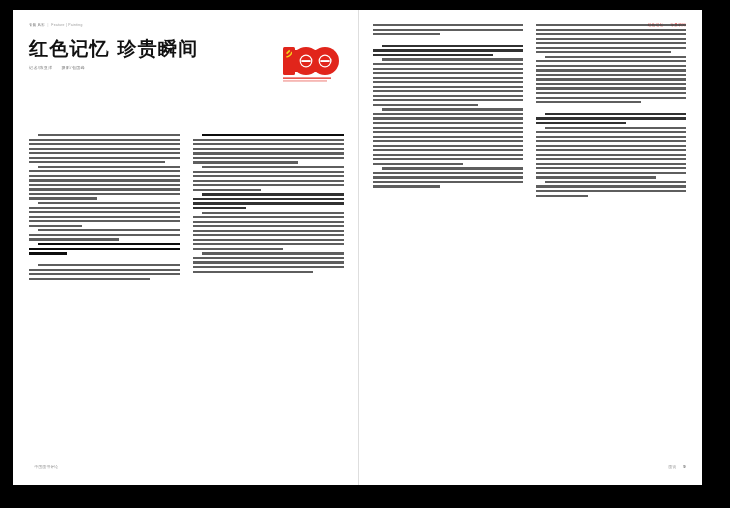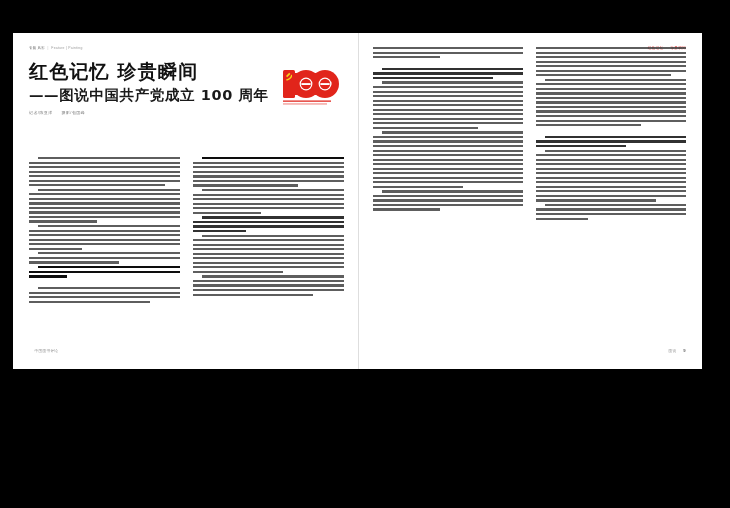--- a/index.html
+++ b/index.html
@@ -12,25 +12,24 @@
     height: 508px;
     overflow: hidden;
     font-family: "Liberation Sans", sans-serif;
   }
 
   #spread {
     position: absolute;
     left: 13px;
     top: 10px;
     width: 689px;
-    height: 336px;
+    height: 475px;
     background: #737373;
     box-sizing: border-box;
     display: flex;
-    margin-top: 23px;
   }
 
   .page {
     position: relative;
     height: 100%;
     box-sizing: border-box;
     background: #ffffff;
   }
   .page-left  { width: 345px; padding: 0 14px 0 16px; }
   .page-right { width: 344px; padding: 0 16px 0 14px; }
@@ -199,21 +198,20 @@
 
     <div class="runhead runhead-left">
       <span>专题</span>
       <span>风影</span>
       <span class="sep">|</span>
       <span class="en">Feature | Painting</span>
     </div>
 
     <div class="masthead">
       <h1 class="title-zh-1">红色记忆 珍贵瞬间</h1>
-      <h2 class="title-zh-2">——图说中国共产党成立 100 周年</h2>
       <div class="title-en">
       </div>
       <div class="byline">
         <span>记者/</span><span>陈亚洋</span><span class="b-gap"></span><span>摄影/</span><span>包国峰</span>
       </div>
 
       <div class="logo">
         <svg width="62" height="42" viewBox="0 0 62 42">
           <rect x="0" y="0" width="62" height="42" fill="#ffffff"></rect>
 

